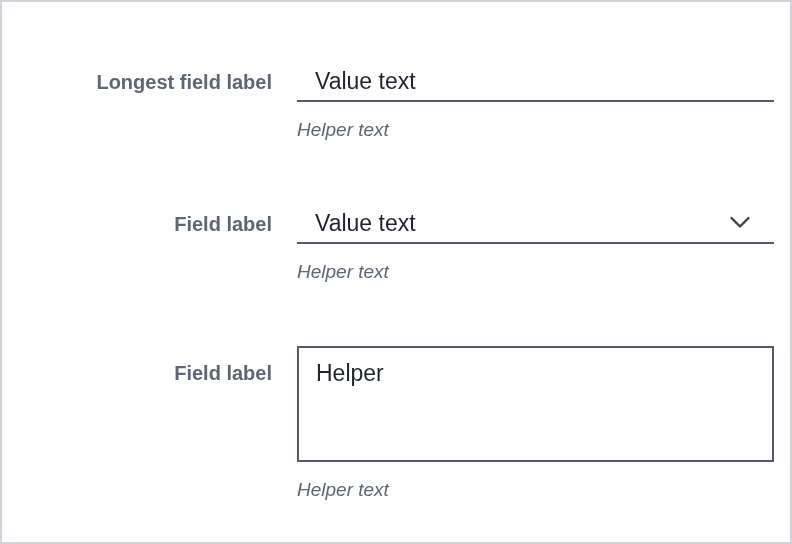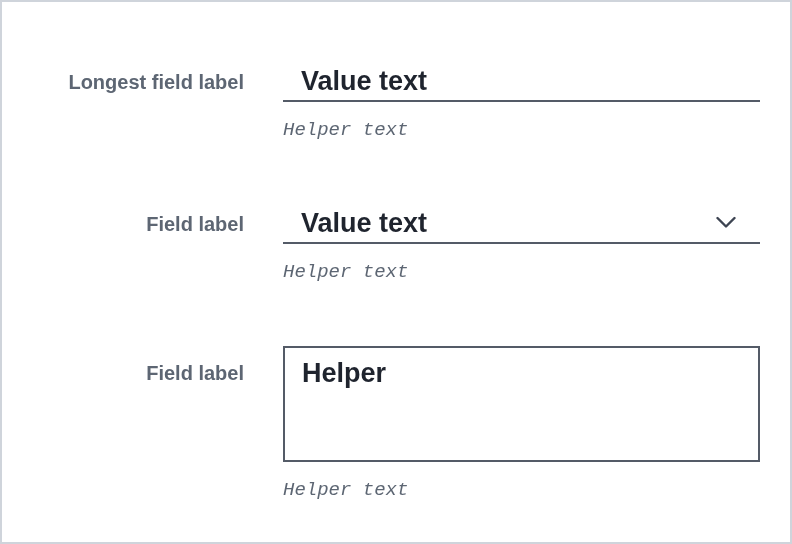--- a/index.html
+++ b/index.html
@@ -13,23 +13,24 @@
     width: 792px;
     height: 544px;
     background: #ffffff;
     border: 2px solid #cfd4db;
     padding-top: 60px;
     overflow: hidden;
   }
   .field-row {
     display: grid;
     grid-template-columns: 192px 477px;
-    column-gap: 39px;
+    column-gap: 25px;
     padding-left: 50px;
     align-items: start;
+    margin-left: 28px;
   }
   .field-row.row-1, .field-row.row-2 { margin-bottom: 63px; }
   .field-label {
     justify-self: end;
     white-space: nowrap;
     font-size: 20px;
     font-weight: 600;
     color: #5d6673;
     line-height: 40px;
   }
@@ -42,22 +43,22 @@
     width: 477px;
     height: 40px;
     border-bottom: 2px solid #545b67;
     display: flex;
     align-items: center;
     padding-left: 18px;
     cursor: text;
     background: #ffffff;
   }
   .control .value {
-    font-size: 27px;
-    font-weight: 700;
+    font-size: 23px;
+    font-weight: 400;
     color: #1f242e;
     white-space: nowrap;
   }
   .control.select { cursor: pointer; padding-right: 48px; }
   .chevron {
     position: absolute;
     right: 24px;
     top: 50%;
     transform: translateY(-54%);
     width: 20px;
@@ -72,21 +73,20 @@
     align-items: flex-start;
     padding: 11px 16px 0 17px;
   }
   .control.textarea-box .value { line-height: 28px; }
   .helper {
     margin-top: 17px;
     font-size: 19px;
     font-style: italic;
     color: #5d6673;
     line-height: 22px;
-    font-family: Liberation Mono, monospace;
   }
 </style>
 </head>
 <body>
 
 <div class="panel">
 
   <div class="field-row row-1">
     <label class="field-label">Longest field label</label>
     <div class="field-col">

